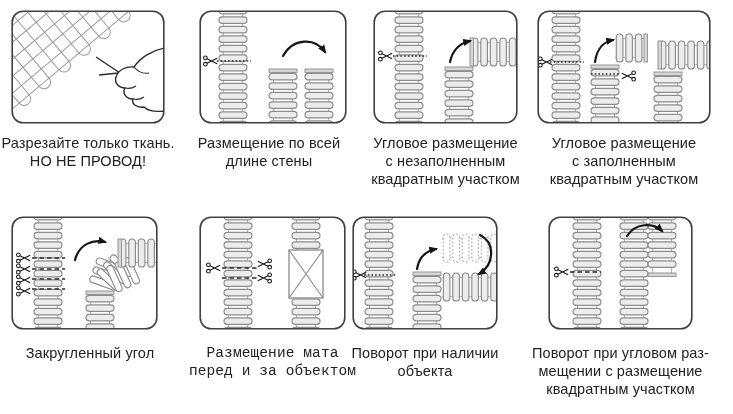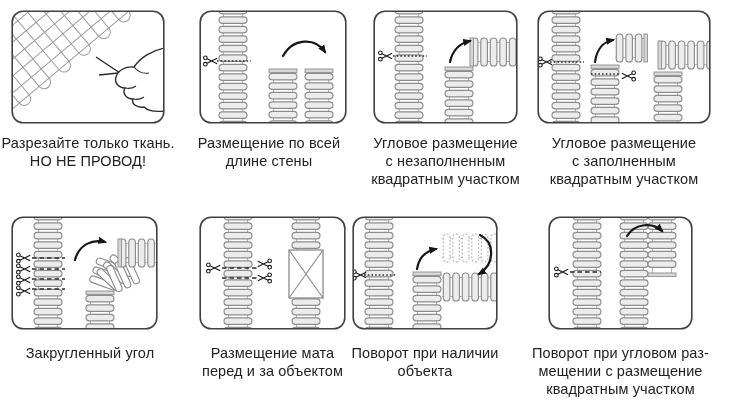--- a/index.html
+++ b/index.html
@@ -309,21 +309,21 @@
             <rect x="136.8" y="23" width="6.6" height="28" rx="3.3" fill="#ececec" stroke="#8c8c8c" stroke-width="1.15"></rect>
           </g>
           <rect x="107" y="23" width="3.4" height="28" fill="#d8d8d8" stroke="#8c8c8c" stroke-width="0.9"></rect>
           <path d="M64 44 C68 28 82 23 94 26" fill="none" stroke="#161616" stroke-width="2.2" stroke-linecap="round" marker-end="url(#ah)"></path>
         </g>
         <rect x="1.2" y="1.2" width="144.6" height="111.6" rx="11" fill="none" stroke="#414141" stroke-width="1.6"></rect>
       </svg>
     <figcaption class="caption">Закругленный угол</figcaption>
   </figure>
 
-  <figure class="panel row2" style="left:199px;top:216px;width:147px;">
+  <figure class="panel row2" style="left:199px;top:216px;width:147px;font-family:Liberation Mono, monospace;">
     <svg class="art" viewBox="0 0 147 114" width="147" height="114">
         <clipPath id="cp5">
           <rect x="2" y="2" width="143" height="110" rx="10"></rect>
         </clipPath>
         <g class="content" clip-path="url(#cp5)">
           <g>
             <line x1="29.5" y1="-4" x2="29.5" y2="118" stroke="#b5b5b5" stroke-width="1.1"></line>
             <line x1="48.5" y1="-4" x2="48.5" y2="118" stroke="#b5b5b5" stroke-width="1.1"></line>
             <rect x="25" y="-2.7" width="28" height="6.6" rx="3.3" fill="#ececec" stroke="#8c8c8c" stroke-width="1.15"></rect>
             <rect x="25" y="6.8" width="28" height="6.6" rx="3.3" fill="#ececec" stroke="#8c8c8c" stroke-width="1.15"></rect>

